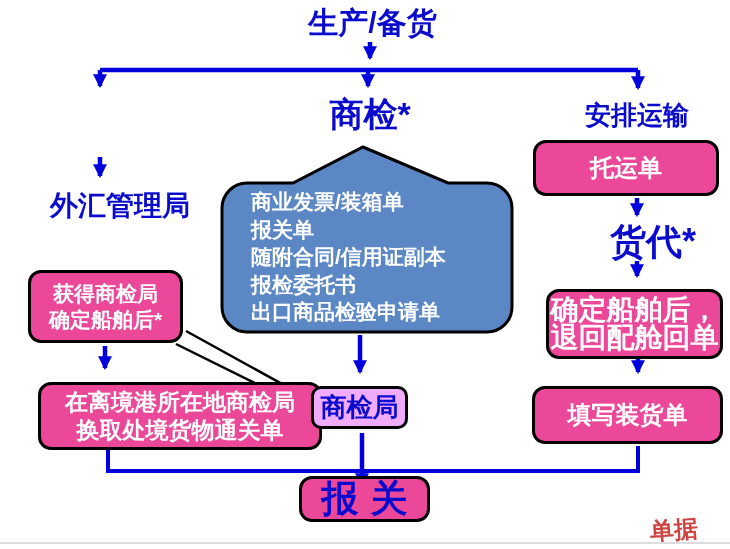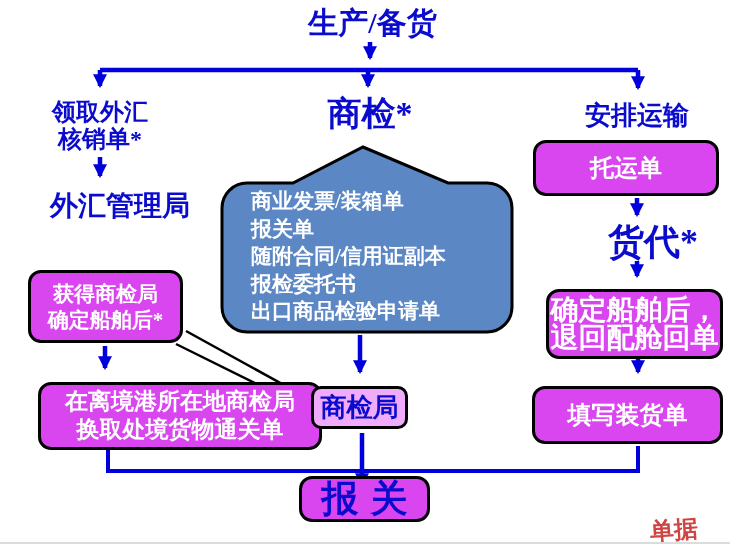--- a/index.html
+++ b/index.html
@@ -1,23 +1,23 @@
 <!DOCTYPE html>
 <html><head>
 <meta charset="utf-8">
 <style>
   html,body{margin:0;padding:0;background:#fff;}
   #canvas{
     position:relative;width:730px;height:549px;background:#ffffff;overflow:hidden;
-    font-family:Liberation Serif, serif;
+    font-family:Liberation Sans, sans-serif;
   }
   #lines{position:absolute;left:0;top:0;width:730px;height:549px;}
   .blue-label{position:absolute;color:#0b0bce;font-weight:bold;text-align:center;line-height:1.12;}
   .box{
-    position:absolute;background:#d946ef;border:3px solid #000;border-radius:13px;
+    position:absolute;background:#ec4899;border:3px solid #000;border-radius:13px;
     color:#ffffff;font-weight:bold;display:flex;flex-direction:column;
     align-items:center;justify-content:center;text-align:center;box-sizing:border-box;
   }
   #title{left:275px;top:6px;width:195px;font-size:30px;}
   #lbl-step1{left:25px;top:99px;width:150px;font-size:24px;line-height:27px;}
   #lbl-agency{left:20px;top:190px;width:200px;font-size:28px;}
   #lbl-inspection{left:295px;top:95px;width:150px;font-size:34px;}
   #lbl-transport{left:562px;top:101px;width:150px;font-size:26px;}
   #lbl-forwarder{left:578px;top:222px;width:150px;font-size:36px;}
   #box-voucher{left:28px;top:270px;width:155px;height:73px;font-size:21px;line-height:26px;}
@@ -67,24 +67,20 @@
     <path d="M638 359 V372" stroke="#0000dd" stroke-width="4.5" fill="none" marker-end="url(#ah)"></path>
 
     <path d="M186 331 L313 401" stroke="#000" stroke-width="2.5" fill="none"></path>
     <path d="M176 344 L313 412" stroke="#000" stroke-width="2.5" fill="none"></path>
 
     <path d="M247 183 L293 183 L363 147 L448 183 L487 183 A25 25 0 0 1 512 208 L512 307 A25 25 0 0 1 487 332 L247 332 A25 25 0 0 1 222 307 L222 208 A25 25 0 0 1 247 183 Z" fill="#5b87c4" stroke="#000" stroke-width="3"></path>
   </svg>
 
   <div id="title" class="blue-label">生产/备货</div>
 
-  <div id="lbl-step1" class="blue-label">
-    <span>领取外汇</span><br>
-    <span>核销单*</span>
-  </div>
   <div id="lbl-agency" class="blue-label">外汇管理局</div>
 
   <div id="lbl-inspection" class="blue-label">商检*</div>
   <div id="lbl-transport" class="blue-label">安排运输</div>
   <div id="lbl-forwarder" class="blue-label">货代*</div>
 
   <div id="callout-text">
     <div>商业发票/装箱单</div>
     <div>报关单</div>
     <div>随附合同/信用证副本</div>

